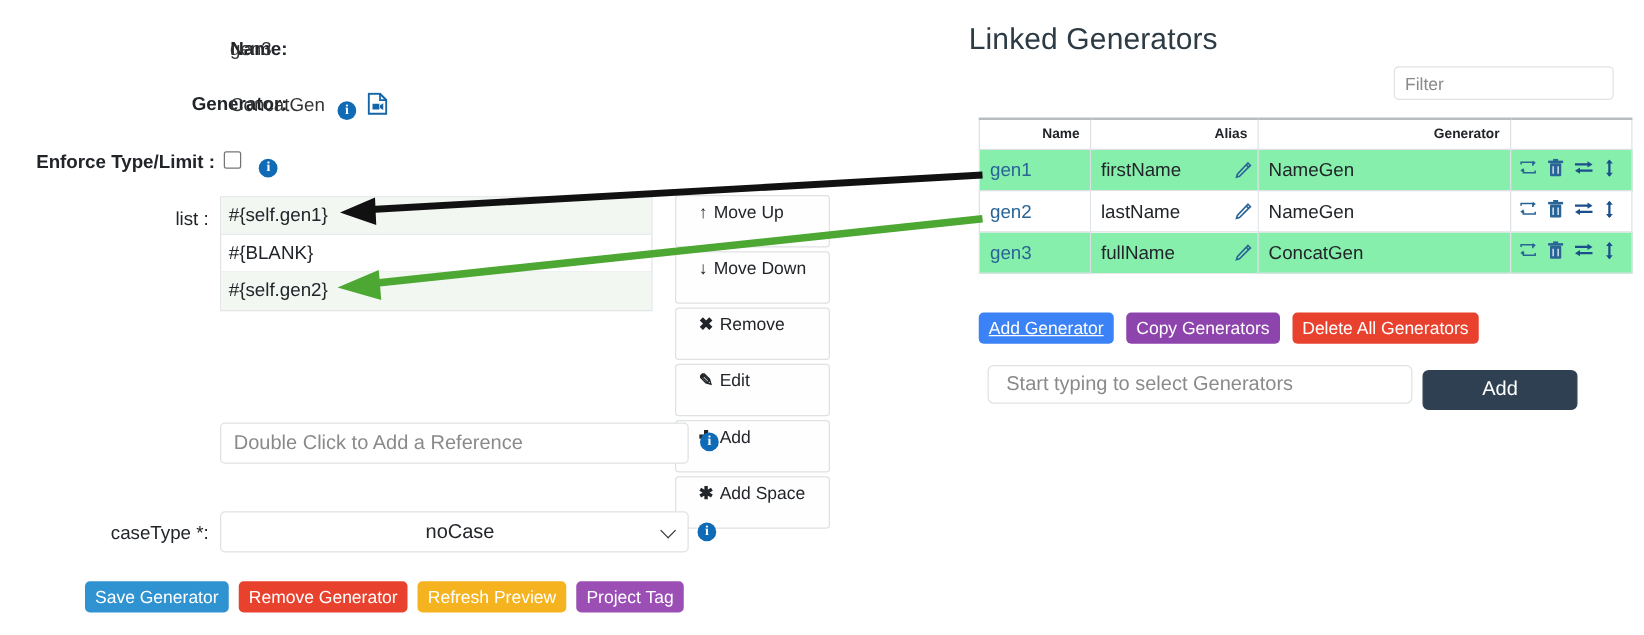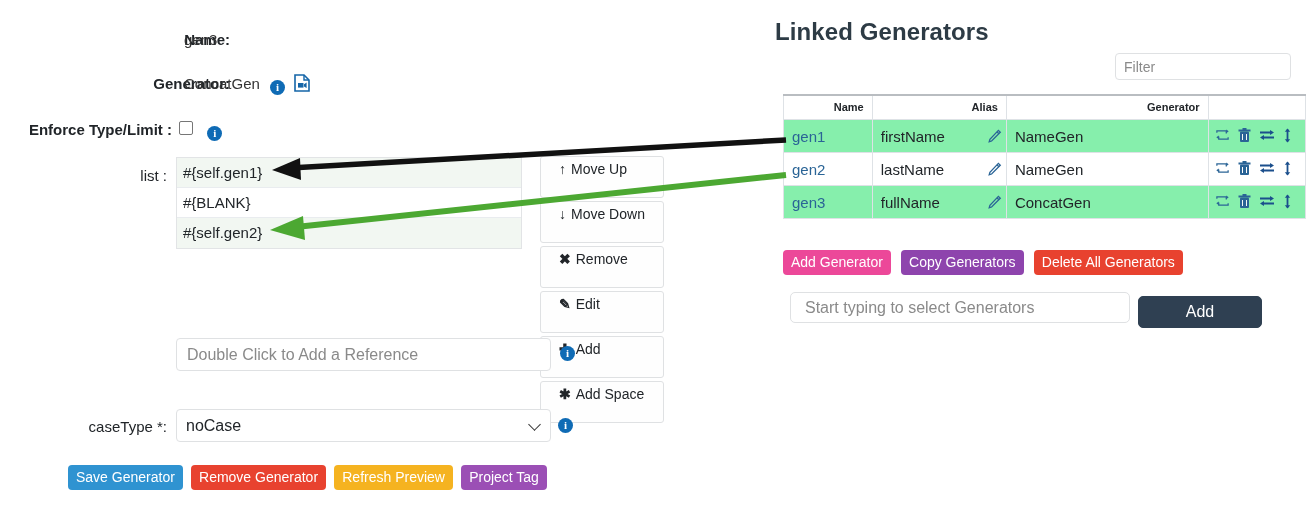--- a/index.html
+++ b/index.html
@@ -118,21 +118,21 @@
     background:#fff;
     font-size:15px;
     color:#212529;
     padding:0 10px;
     font-family:"Liberation Sans", sans-serif;
     outline:none;
   }
   .txt-input::placeholder { color:#8a8a8a; opacity:1; }
 
   
-  .sel-wrap { position:relative; display:inline-block; }
+  .sel-wrap { position:relative; display:inline-block;text-align:center; }
   .sel-box {
     width:375px; height:33px;
     border:1px solid #dfe1e3;
     border-radius:4px;
     background:#fff;
     font-size:16px;
     color:#212529;
     line-height:31px;
     padding-left:9px;
     cursor:pointer;
@@ -161,21 +161,21 @@
     white-space:nowrap;
     vertical-align:top;
   }
 
   
   #right-panel { position:absolute; left:775px; top:0; width:540px; height:508px; }
 
   #lg-title {
     position:absolute; left:0; top:18px;
     font-size:24px;
-    font-weight:bold;
+    font-weight:normal;
     color:#2d3b45;
     letter-spacing:0.1px;
   }
 
   #filter-input {
     position:absolute; left:340px; top:53px;
     width:176px; height:27px;
     font-size:14px;
     padding:0 8px;
   }
@@ -448,21 +448,21 @@
                 <path d="M4.5,1.5 L4.5,13.5" stroke="#1b4f8c" stroke-width="1.8"></path>
                 <path d="M1.8,3.8 L4.5,0.6 L7.2,3.8 Z" fill="#1b4f8c"></path>
                 <path d="M1.8,11.2 L4.5,14.4 L7.2,11.2 Z" fill="#1b4f8c"></path>
               </svg></span>
         </td>
       </tr>
     </tbody>
   </table>
 
   <div id="gen-btn-row">
-    <button class="pill" style="background:#ec4899;">Add Generator</button>
+    <button class="pill" style="background:#3b82f6;text-decoration:underline;">Add Generator</button>
     <button class="pill" style="background:#8e44ad;">Copy Generators</button>
     <button class="pill" style="background:#e8422f;">Delete All Generators</button>
   </div>
 
   <input class="txt-input" id="gen-select-input" placeholder="Start typing to select Generators" style="">
   <div id="gen-add-btn">Add</div>
 </div>
 
 <svg id="annot">
   <g>

